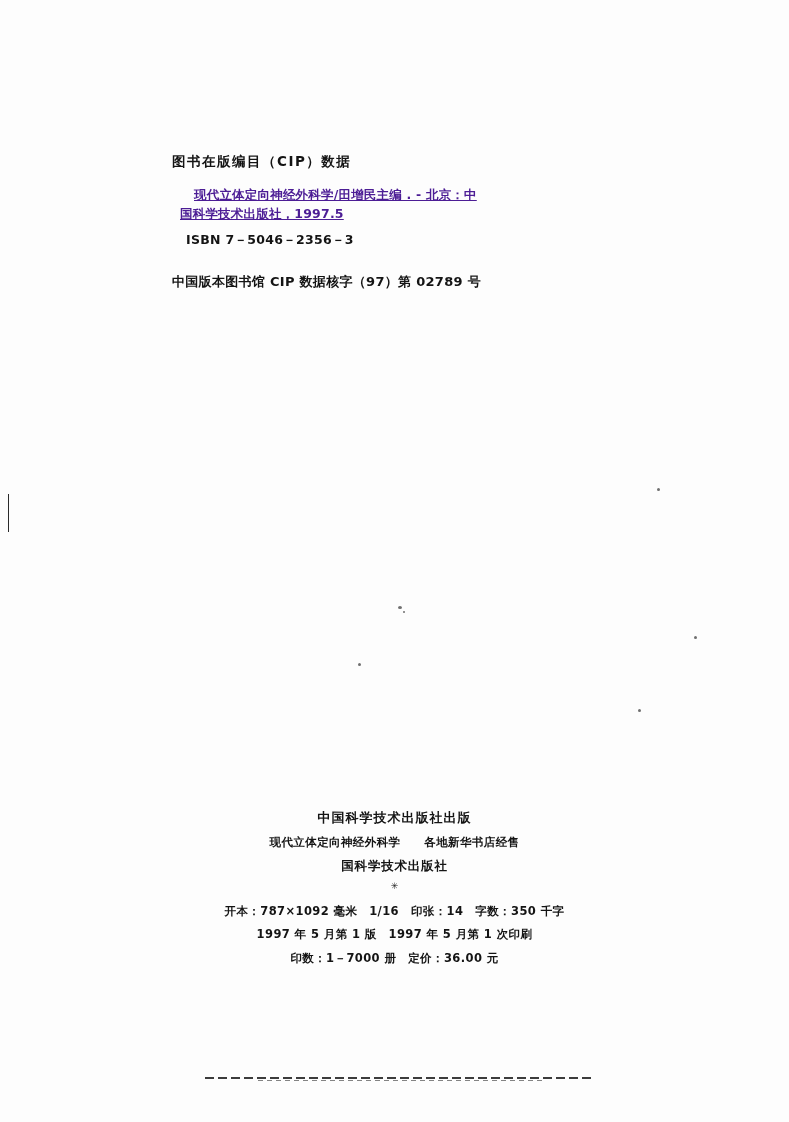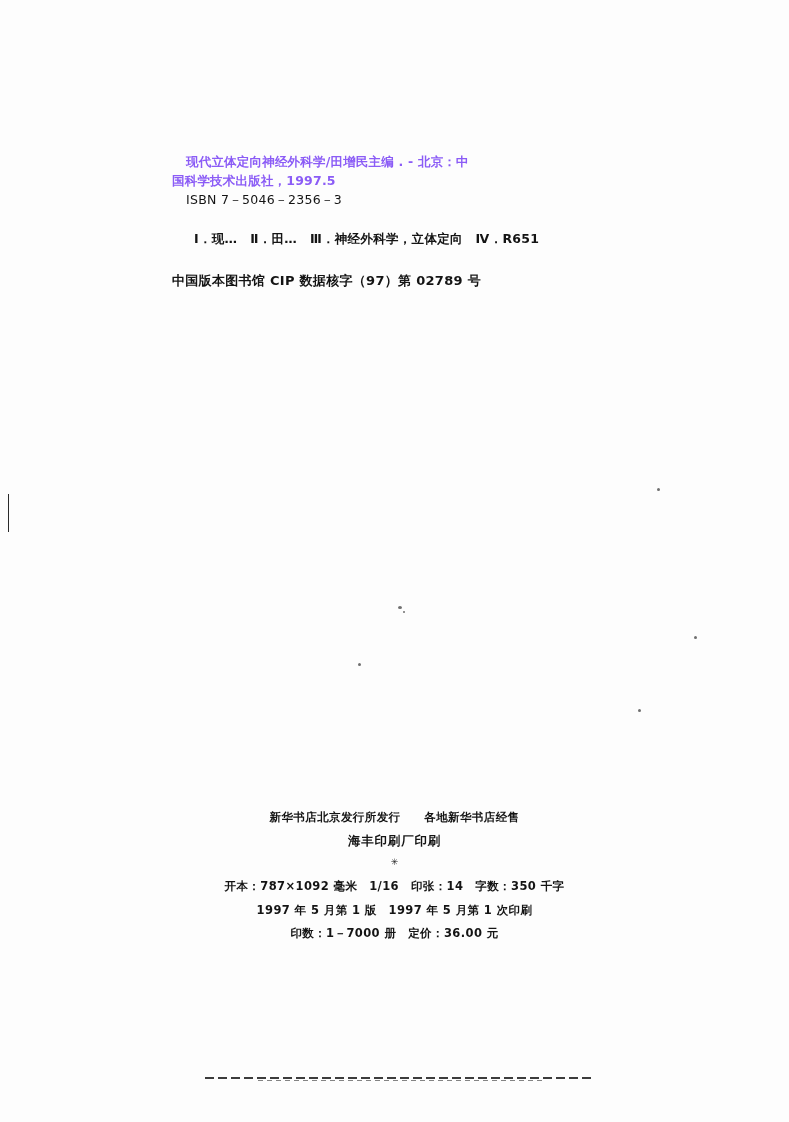--- a/index.html
+++ b/index.html
@@ -34,29 +34,30 @@
     letter-spacing: 1.5px;
     line-height: 1.4;
     margin: 0 0 14px 0;
     color: #141414;
   }
   .cip-title-lines {
     font-size: 12.5px;
     font-weight: bold;
     line-height: 1.55;
     letter-spacing: 0.2px;
-    color: #8b5cf6;
-    margin: 0;
+    color: #4c1d95;
+    margin: 8px;
+    text-decoration: underline;
   }
   .cip-line-indent {
     text-indent: 14px;
   }
   .cip-isbn {
     font-size: 12.5px;
-    font-weight: normal;
+    font-weight: bold;
     letter-spacing: 0.3px;
     margin: 1px 0 0 0;
     text-indent: 14px;
     color: #141414;
   }
   .cip-class {
     font-size: 12.5px;
     font-weight: bold;
     letter-spacing: 0.3px;
     margin: 22px 0 0 0;
@@ -152,44 +153,45 @@
     );
     opacity: 0.6;
   }
 </style>
 </head>
 <body>
 
 <div class="page">
 
   <div class="cip-block">
+    <div class="cip-heading">图书在版编目（CIP）数据</div>
 
     <div class="cip-title-lines">
       <div class="cip-line-indent">现代立体定向神经外科学/田增民主编 . - 北京：中</div>
       <div>国科学技术出版社，1997.5</div>
     </div>
 
     <div class="cip-isbn">ISBN 7－5046－2356－3</div>
 
-    <div class="cip-class">Ⅰ．现…　Ⅱ．田…　Ⅲ．神经外科学，立体定向　Ⅳ．R651</div>
 
     <div class="cip-registry">中国版本图书馆 CIP 数据核字（97）第 02789 号</div>
   </div>
 
   <div class="edge-tick" style="left:8px; top:494px; height:38px;"></div>
   <div class="speck" style="left:657px; top:488px; width:3px; height:3px;"></div>
   <div class="speck" style="left:398px; top:606px; width:4px; height:3px;"></div>
   <div class="speck" style="left:403px; top:611px; width:2px; height:2px;"></div>
   <div class="speck" style="left:358px; top:663px; width:3px; height:3px;"></div>
   <div class="speck" style="left:694px; top:636px; width:3px; height:3px;"></div>
   <div class="speck" style="left:638px; top:709px; width:3px; height:3px;"></div>
 
   <div class="colophon">
-    <div class="colo-line">新华书店北京发行所发行　　各地新华书店经售</div>
-    <div class="colo-printer">海丰印刷厂印刷</div>
+    <div class="colo-publisher">中国科学技术出版社出版</div>
+    <div class="colo-line">现代立体定向神经外科学　　各地新华书店经售</div>
+    <div class="colo-printer">国科学技术出版社</div>
     <div class="colo-star">✳</div>
 
     <div class="colo-spec">
       <div class="colo-line">开本：787×1092 毫米　1/16　印张：14　字数：350 千字</div>
       <div class="colo-line">1997 年 5 月第 1 版　1997 年 5 月第 1 次印刷</div>
       <div class="colo-line">印数：1－7000 册　定价：36.00 元</div>
     </div>
   </div>
 
   <div class="bottom-rule"></div>

